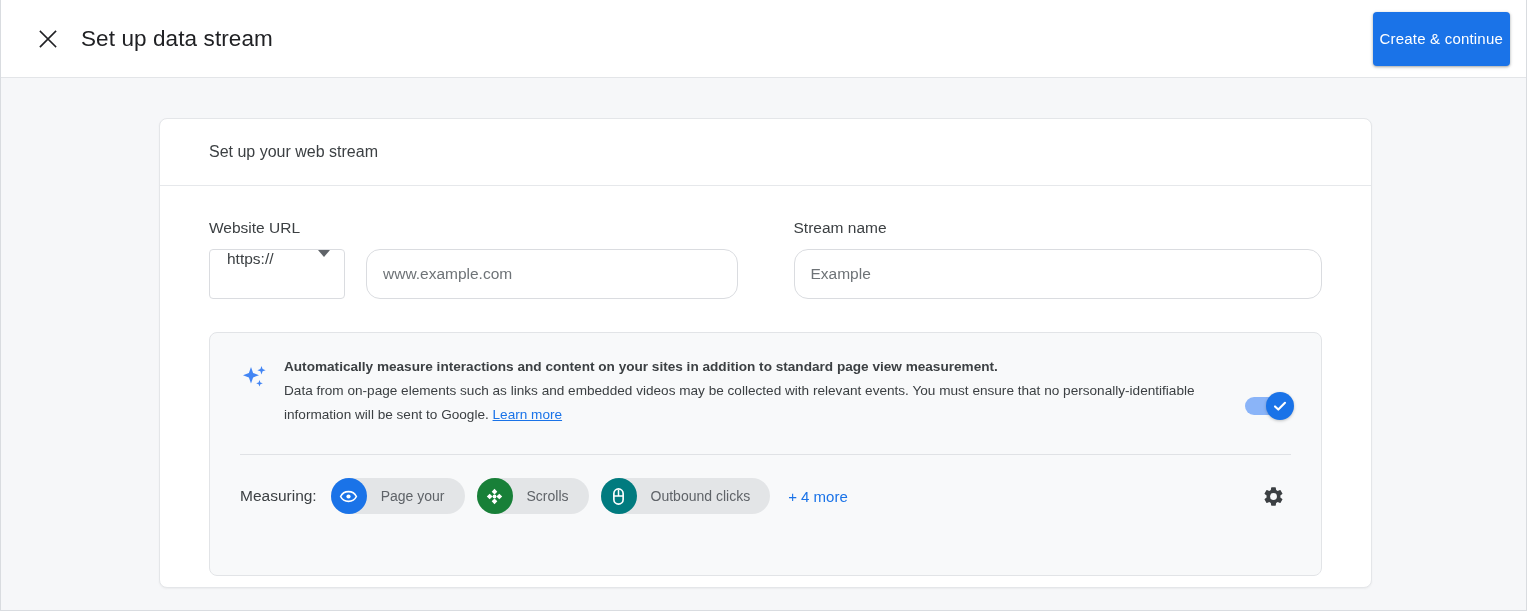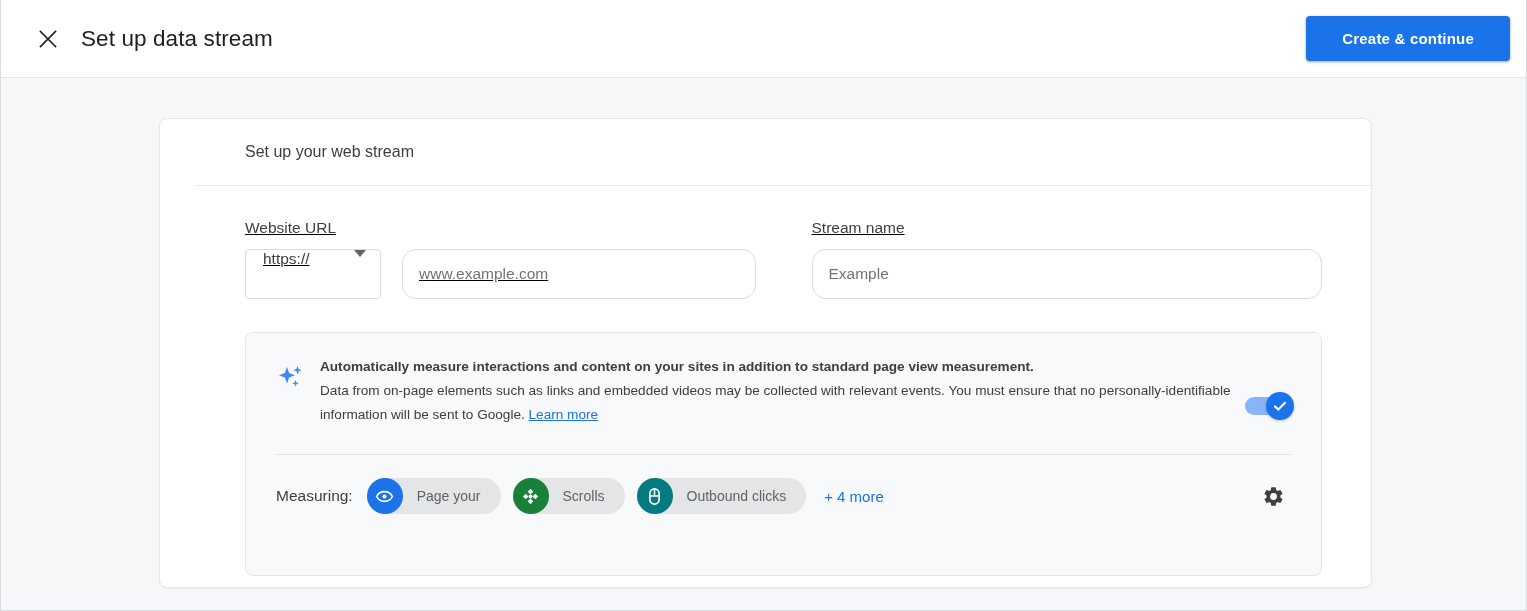--- a/index.html
+++ b/index.html
@@ -48,26 +48,26 @@
     color: #202124;
     letter-spacing: 0.1px;
     font-weight: 400;
     white-space: nowrap;
   }
   .header-spacer { flex: 1 1 auto; }
   .primary-btn {
     background: #1a73e8;
     color: #ffffff;
     font-size: 15px;
-    font-weight: bold;
+    font-weight: normal;
     letter-spacing: 0.2px;
     border: none;
     border-radius: 4px;
-    height: 45px;
-    padding: 0 36px;
+    height: 54px;
+    padding: 0 7px;
     cursor: pointer;
     font-family: "Liberation Sans", sans-serif;
     box-shadow: 0 1px 2px rgba(60,64,67,.30), 0 1px 3px 1px rgba(60,64,67,.15);
     white-space: nowrap;
   }
 
   
   .body-area {
     position: relative;
     height: 532px;
@@ -77,21 +77,20 @@
     position: absolute;
     left: 158px;
     top: 40px;
     width: 1213px;
     height: 470px;
     background: #ffffff;
     border: 1px solid #e4e6e9;
     border-radius: 8px;
     box-shadow: 0 1px 2px rgba(60,64,67,.06);
     overflow: hidden;
-    padding-left: 36px;
   }
   .card-header {
     height: 67px;
     border-bottom: 1px solid #e6e8eb;
     display: flex;
     align-items: center;
     padding-left: 49px;
   }
   .card-header-title {
     font-size: 16px;
@@ -100,21 +99,21 @@
   }
   .card-body {
     padding: 33px 49px 0 49px;
   }
 
   
   .fields-row {
     display: flex;
     gap: 56px;
   }
-  .field-col { flex: 1 1 0; min-width: 0; text-decoration: underline; }
+  .field-col { flex: 1 1 0; min-width: 0; }
   .field-label {
     font-size: 15.5px;
     color: #3c4043;
     margin-bottom: 12px;
     display: block;
   }
   .url-row { display: flex; }
   .scheme-select {
     width: 136px;
     height: 50px;

